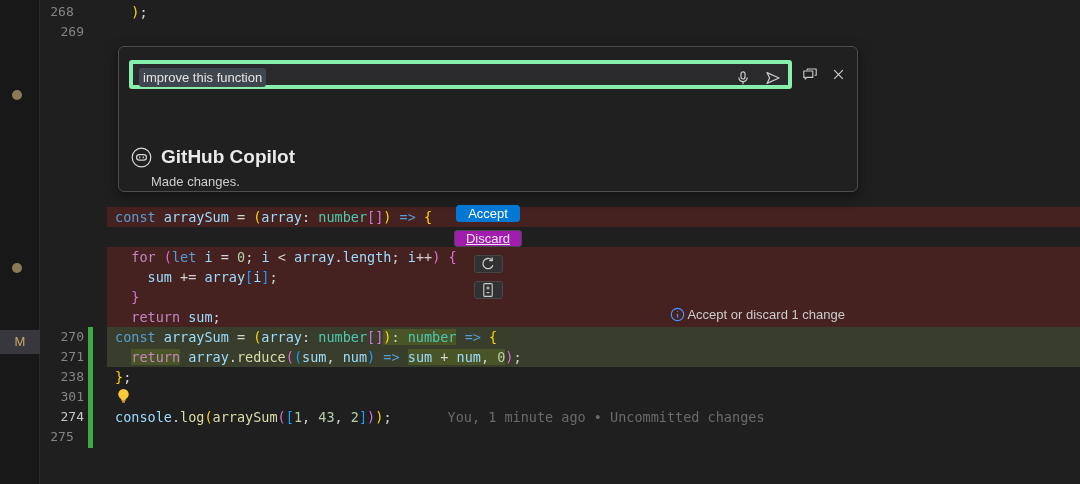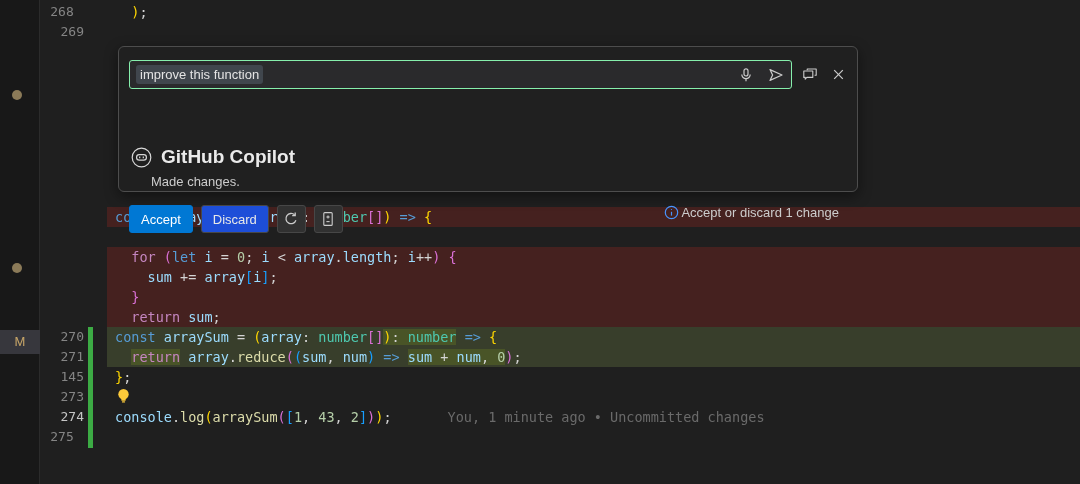--- a/index.html
+++ b/index.html
@@ -34,40 +34,40 @@
   .tok-b3{color:#179fff}
   .tok-h{background:#495427}
   .tok-blame{color:#6a6a6a; margin-left:56px}
   .bulb { position:absolute; left:116px; top:388px; }
 
   
   .chat-widget { position:absolute; left:118px; top:46px; width:740px; height:146px;
     background:#202020; border:1px solid #4d4d4d; border-radius:6px;
     box-shadow:0 4px 14px rgba(0,0,0,.45); }
   .chat-input { position:absolute; left:10px; top:13px; width:663px; height:29px;
-    background:#2a2a2c; border:1px solid #86efac; border-radius:3px;
+    background:#2a2a2c; border:4px solid #86efac; border-radius:3px;
     color:#e4e4e4; font-size:13px; line-height:27px; padding:0 6px; }
   .chat-input .sel { background:#40464d; border-radius:3px; padding:2px 4px; }
   .input-icons { position:absolute; right:4px; top:0; height:27px; display:flex;
     align-items:center; gap:8px; }
   .icon-btn { display:flex; align-items:center; justify-content:center;
     width:22px; height:22px; border-radius:3px; cursor:pointer; background:transparent;
     border:none; }
   .chat-topright { position:absolute; right:8px; top:16px; display:flex; gap:6px; }
   .provider-row { position:absolute; left:12px; top:99px1; top:99px; }
   .provider-row { position:absolute; left:12px; top:99px; display:flex;
     align-items:center; gap:9px; }
   .provider-label { color:#eaeaea; font-size:19px; font-weight:bold; }
   .chat-status { position:absolute; left:12px; top:127px; color:#cccccc; font-size:13px;margin-left:20px; }
-  .actions { position:absolute; left:10px; top:158px; right:16px; height:28px;
-    display:flex; gap:8px; align-items:flex-start; }
+  .actions { position:absolute; left:10px; top:158px; right:10px; height:28px;
+    display:flex; gap:8px; align-items:center;flex-direction:column; }
   .btn { height:28px; border-radius:3px; font-size:13px; padding:0 11px;
     cursor:pointer; border:1px solid transparent; }
   .btn-primary { background:#0078d4; color:#ffffff; border-color:#0078d4; }
-  .btn-secondary { background:#1d4ed8; color:#e8e8e8; border-color:#474747; }
+  .btn-secondary { background:#a21caf; color:#e8e8e8; border-color:#474747;text-decoration:underline; }
   .btn-icon { width:29px; padding:0; display:flex; align-items:center;
     justify-content:center; background:#313131; border:1px solid #474747; }
   .summary { margin-left:auto; display:flex; align-items:center; gap:2px;
     color:#cccccc; font-size:13px; padding-right:2px; }
   svg { display:block; }
 </style>
 </head>
 <body>
 
 <div class="shell">
@@ -76,22 +76,22 @@
     <div class="dot" style="top:90px"></div>
     <div class="dot" style="top:263px"></div>
     <div class="m-row">M</div>
   </div>
 
   <div id="gutter-layer">
       <div class="lnum" style="top: 2px; text-align: center;">268</div>
       <div class="lnum" style="top: 22px;">269</div>
       <div class="lnum" style="top: 327px;">270</div>
       <div class="lnum" style="top: 347px;">271</div>
-      <div class="lnum" style="top: 367px;">145</div>
-      <div class="lnum" style="top: 387px;">273</div>
+      <div class="lnum" style="top: 367px;">238</div>
+      <div class="lnum" style="top: 387px;">301</div>
       <div class="lnum bright" style="top: 407px;">274</div>
       <div class="lnum" style="top: 427px; text-align: center;">275</div>
     </div>
 
   <div class="diff-bar"></div>
 
   <div id="code-layer">
       <div class="code-row" style="top: 2px;"><span class="tok-pl">  </span><span class="tok-b1">)</span><span class="tok-pl">;</span></div>
       <div class="code-row" style="top: 22px;"></div>
       <div class="code-row bg-del" style="top: 207px;"><span class="tok-kw">const</span><span class="tok-pl"> </span><span class="tok-var">arraySum</span><span class="tok-pl"> = </span><span class="tok-b1">(</span><span class="tok-var">array</span><span class="tok-pl">: </span><span class="tok-type">number</span><span class="tok-b2">[]</span><span class="tok-b1">)</span><span class="tok-pl"> </span><span class="tok-kw">=&gt;</span><span class="tok-pl"> </span><span class="tok-b1">{</span></div>

